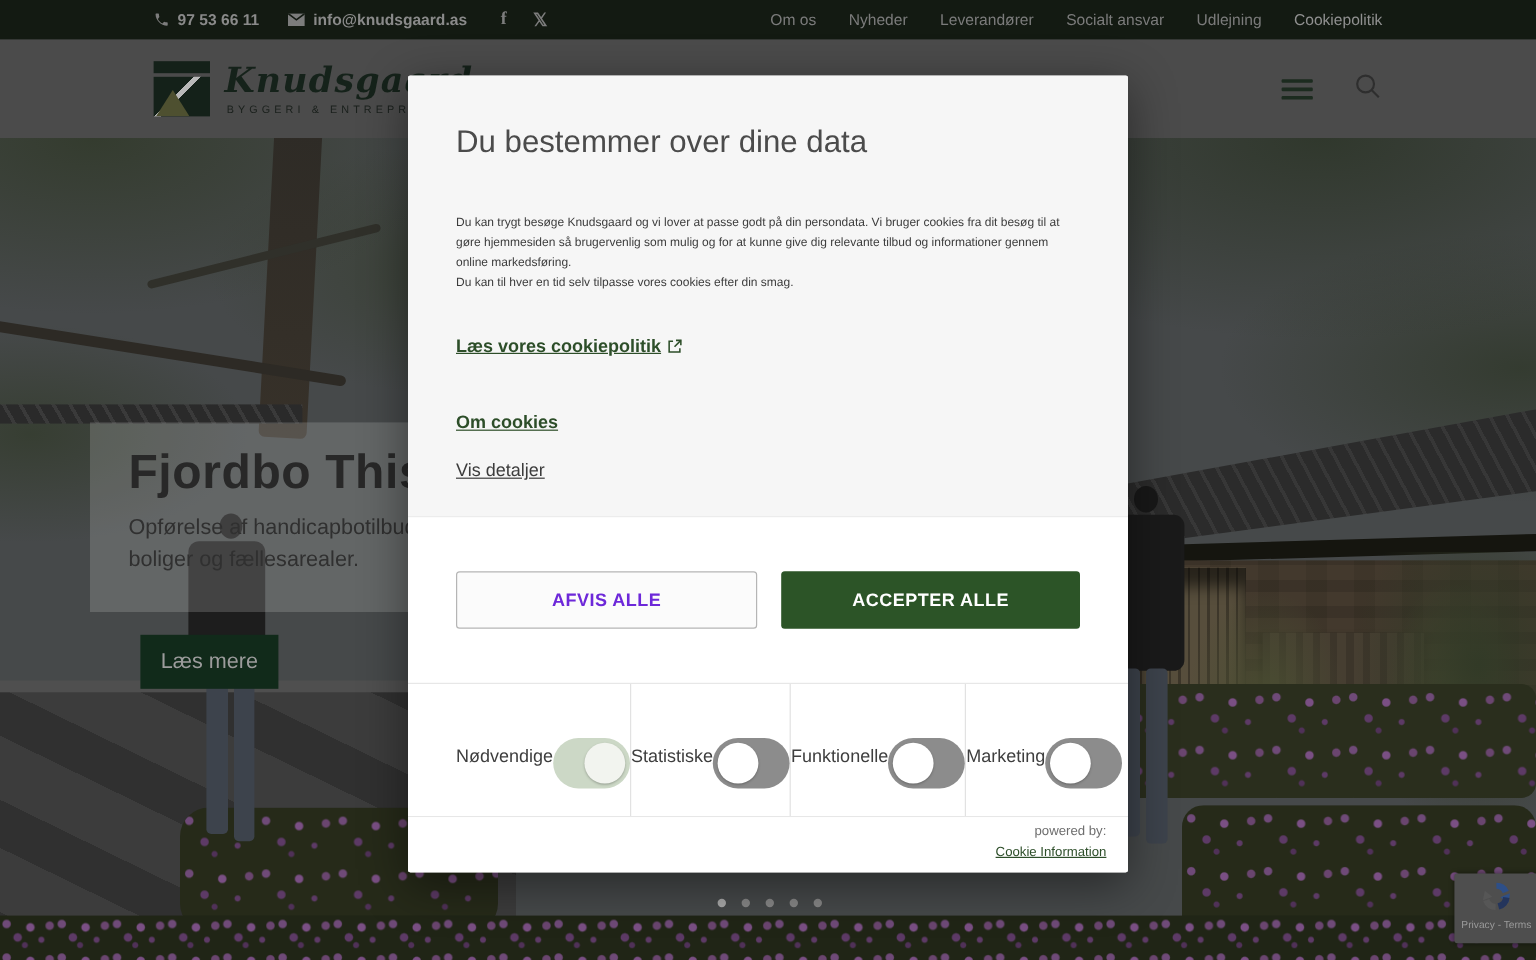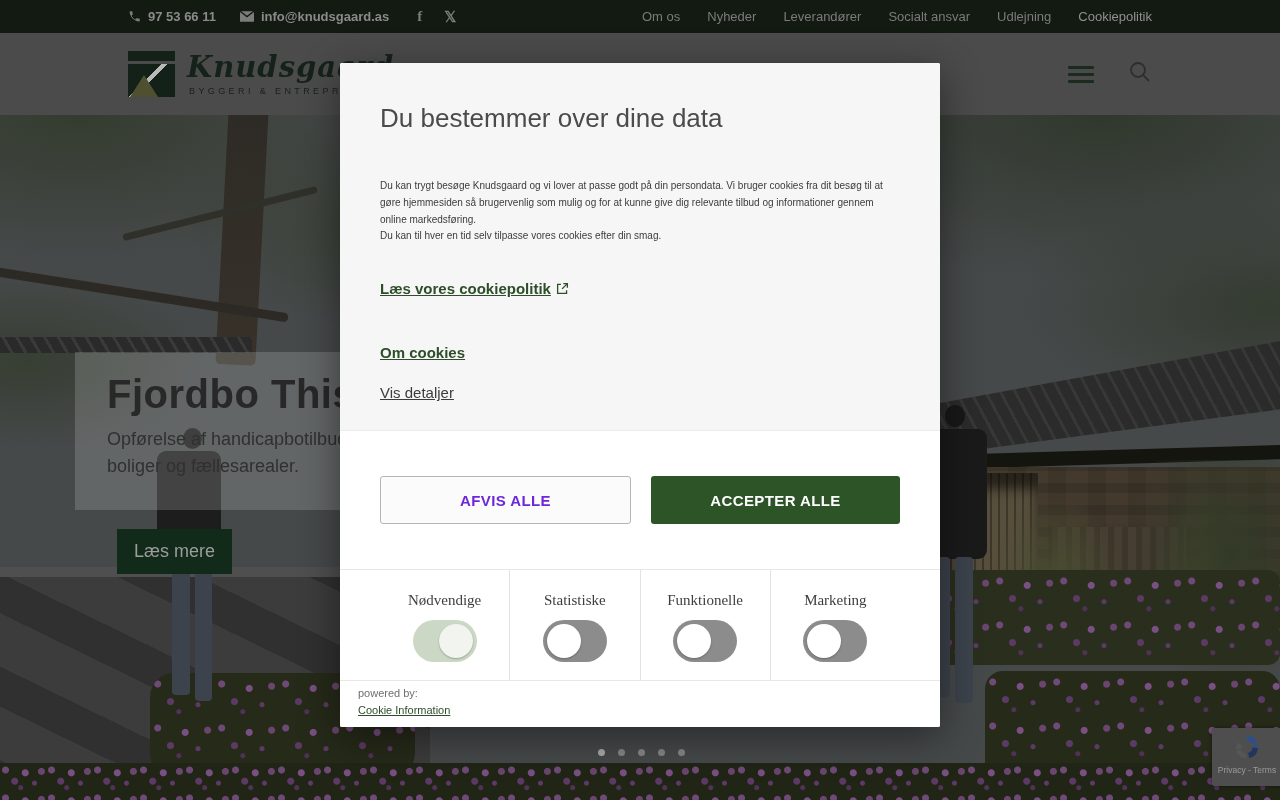--- a/index.html
+++ b/index.html
@@ -131,30 +131,30 @@
   .m-about a { font-size:15px; font-weight:700; color:#2d4e29; text-decoration:underline; cursor:pointer;text-align:center; }
   .m-details { margin-top:22px; }
   .m-details a { font-size:15px; color:#3c3c3c; text-decoration:underline; cursor:pointer; }
   .m-buttons { background:#ffffff; padding:45px 40px; display:flex; gap:20px; border-top:1px solid #ececec; }
   .m-buttons button { flex:1; height:48px; font-family:"Liberation Sans",sans-serif; font-size:15px; font-weight:700;
     letter-spacing:.4px; border-radius:3px; cursor:pointer; }
   .btn-reject { background:#fbfbfb; border:1px solid #b5b5b5; color:#6d28d9; }
   .btn-accept { background:#2c5427; border:none; color:#ffffff; }
   .m-toggles { border-top:1px solid #e7e7e7; border-bottom:1px solid #e7e7e7; margin:0 0; padding:0 40px;
     display:flex; height:112px; background:#fff; }
-  .cat { flex:1; display:flex; flex-direction:column; align-items:center; padding-top:22px; border-left:1px solid #e2e2e2;font-family:Liberation Serif, serif; }
+  .cat { flex:1; display:flex; flex-direction:row; align-items:center; padding-top:22px; border-left:1px solid #e2e2e2; }
   .cat:first-child { border-left:none; }
   .cat-label { font-size:15px; color:#3e3e3e; margin-bottom:11px; }
   .toggle { position:relative; width:64px; height:42px; border-radius:21px; cursor:pointer; }
   .toggle .knob { position:absolute; top:4px; width:34px; height:34px; border-radius:50%; box-shadow:0 1px 2px rgba(0,0,0,.25); }
   .toggle.on { background:#ccd8c6; cursor:default; }
   .toggle.on .knob { right:4px; background:#f2f4ef; }
   .toggle.off { background:#8c8c8c; }
   .toggle.off .knob { left:4px; background:#ffffff; }
-  .m-footer { background:#fff; text-align:left; padding:6px 18px 9px; }
+  .m-footer { background:#fff; text-align:right; padding:6px 18px 9px; }
   .pb-text { font-size:11px; color:#6e6e6e; line-height:13px; }
   .pb-link { font-size:11px; color:#2d4e29; text-decoration:underline; cursor:pointer; line-height:13px; }
 </style>
 </head>
 <body>
 
 <div class="page">
 
   <div class="topbar">
     <div class="tb-left">

